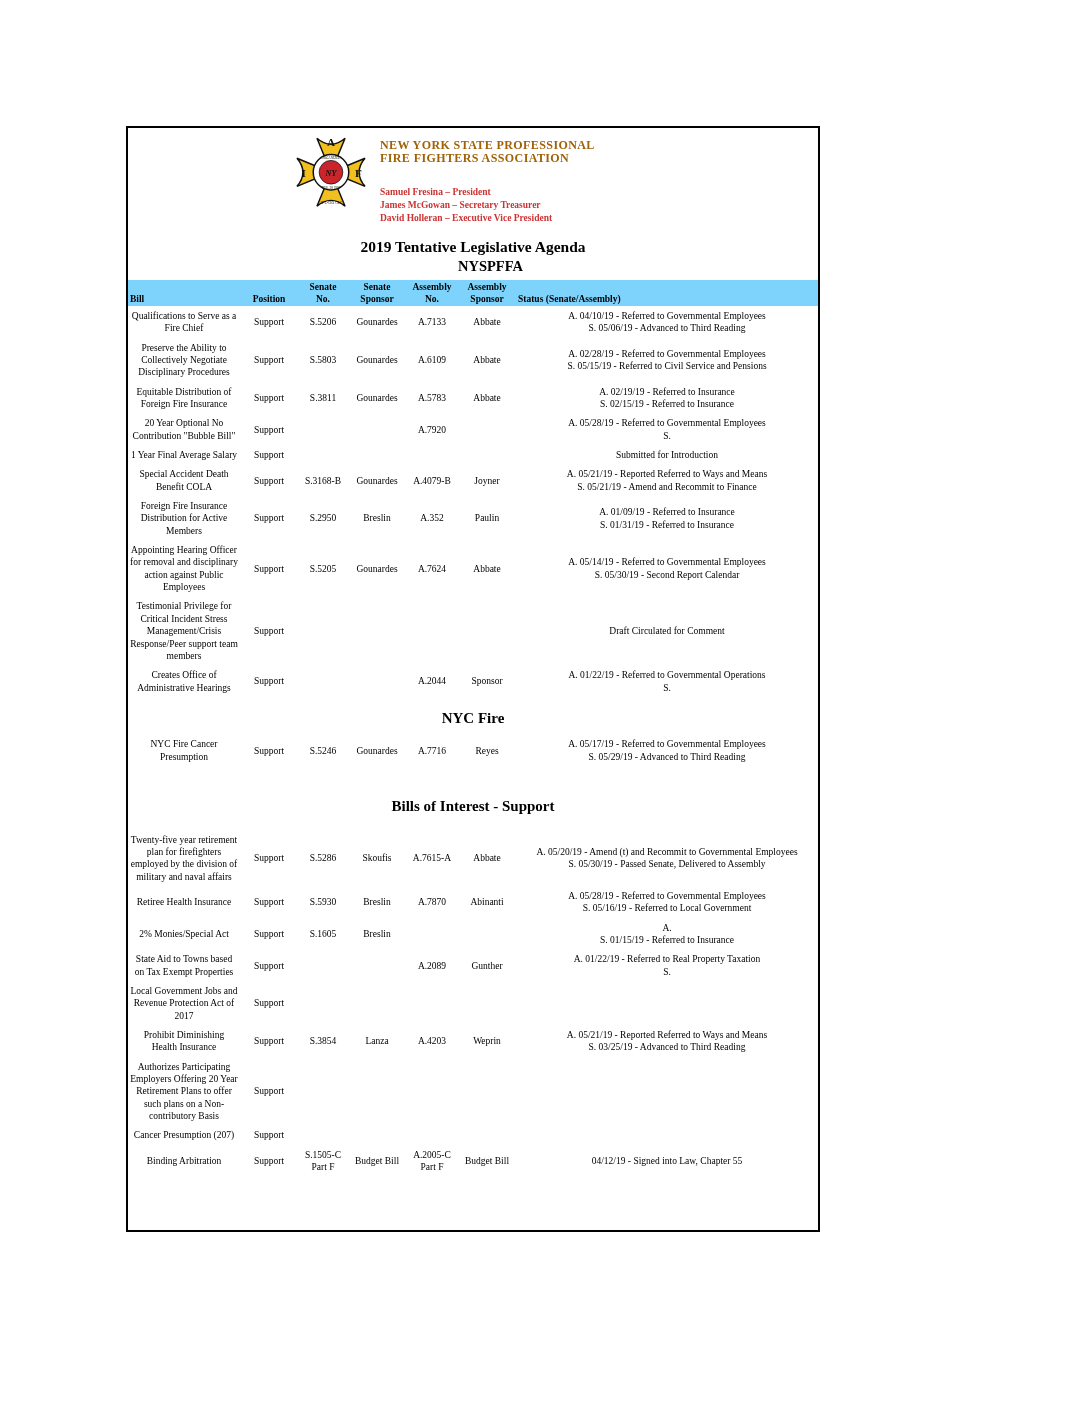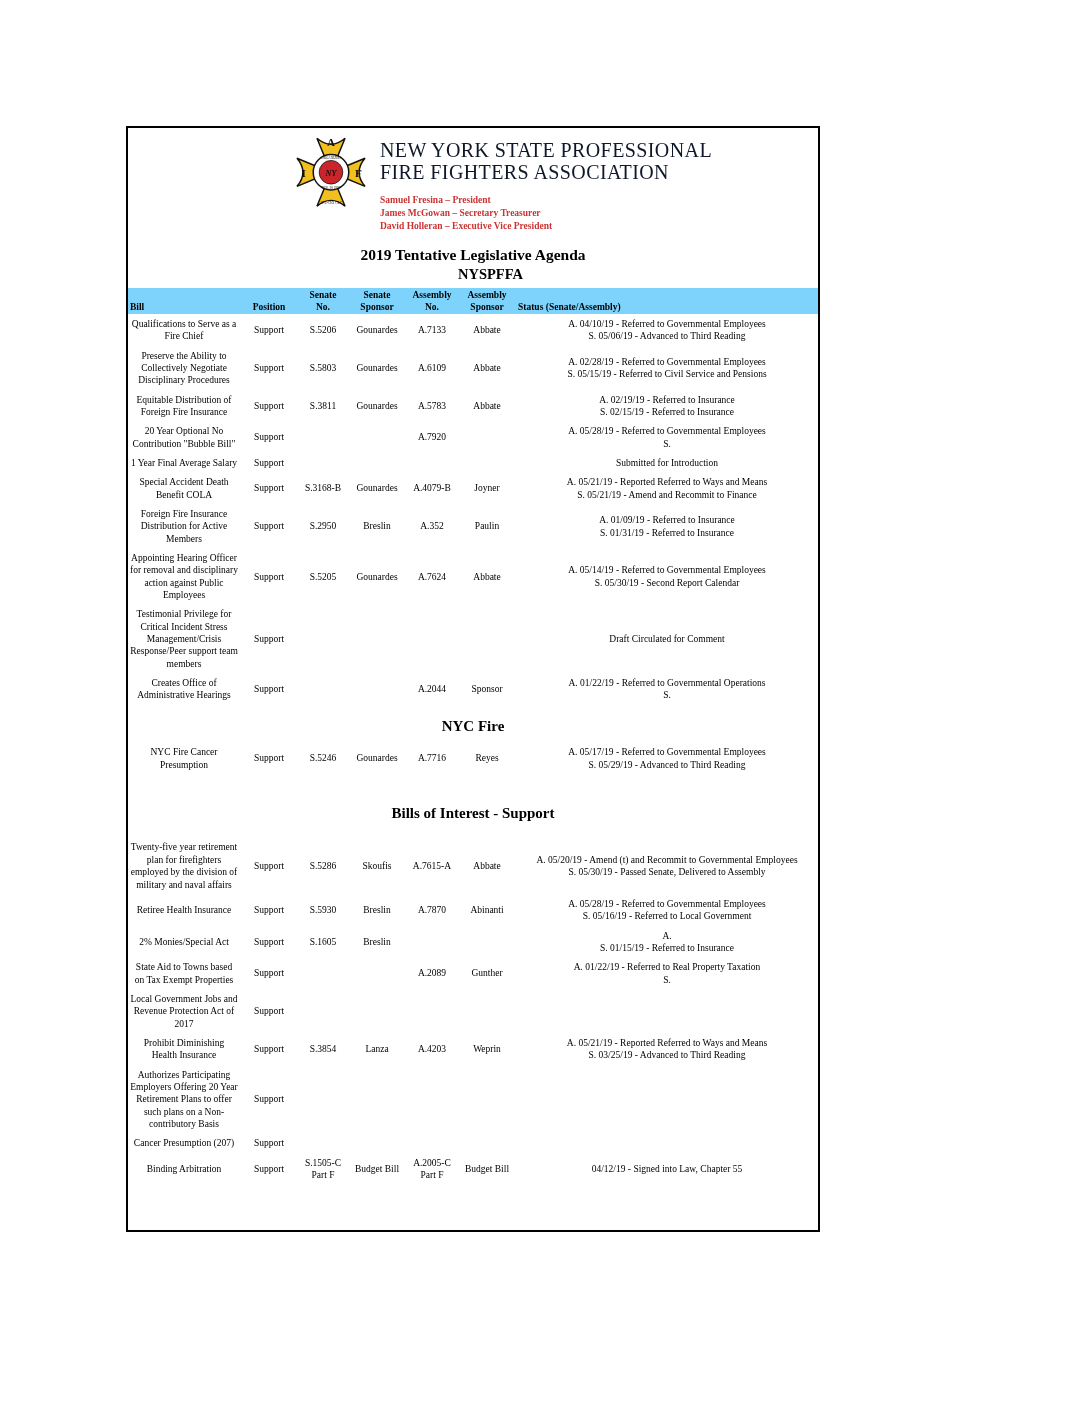--- a/index.html
+++ b/index.html
@@ -7,22 +7,22 @@
     width:1088px;height:1408px;position:relative;
     font-family:"Liberation Serif","DejaVu Serif",serif;color:#000;
   }
   .page{
     position:absolute;left:126px;top:126px;width:694px;height:1106px;
     border:2px solid #000;background:#fff;box-sizing:border-box;overflow:hidden;
   }
   .header-block{display:flex;align-items:flex-start;margin:5px 0 0 166px;}
   .logo-wrap{width:74px;height:80px;flex:0 0 auto;}
   .org-info{margin-left:12px;padding-top:6px;}
-  .org-name{font-weight:normal;font-size:20px;line-height:1.12;letter-spacing:.4px;color:#0f172a;}
-  .officers{color:#cc3333;font-size:9.5px;line-height:1.4;margin-top:10px;font-weight:bold;}
+  .org-name{font-weight:bold;font-size:12px;line-height:1.12;letter-spacing:.4px;color:#a16207;}
+  .officers{color:#cc3333;font-size:9.5px;line-height:1.4;margin-top:20px;font-weight:bold;}
   .doc-title{text-align:center;font-weight:bold;font-size:15.5px;margin-top:12px;}
   .doc-subtitle{text-align:center;font-weight:bold;font-size:14.5px;margin-top:2px;padding-left:35px;}
   table.agenda{width:100%;border-collapse:collapse;margin-top:5px;font-size:9.5px;line-height:1.3;}
   table.agenda th{
     background:#7dd3fc;font-weight:bold;padding:1px 2px;vertical-align:bottom;
     white-space:pre-line;text-align:center;font-size:9.5px;
   }
   table.agenda th.left{text-align:left;}
   table.agenda td{padding:3.5px 2px;vertical-align:middle;white-space:pre-line;text-align:center;}
   td.bill-cell{text-align:left;padding-left:4px;}

